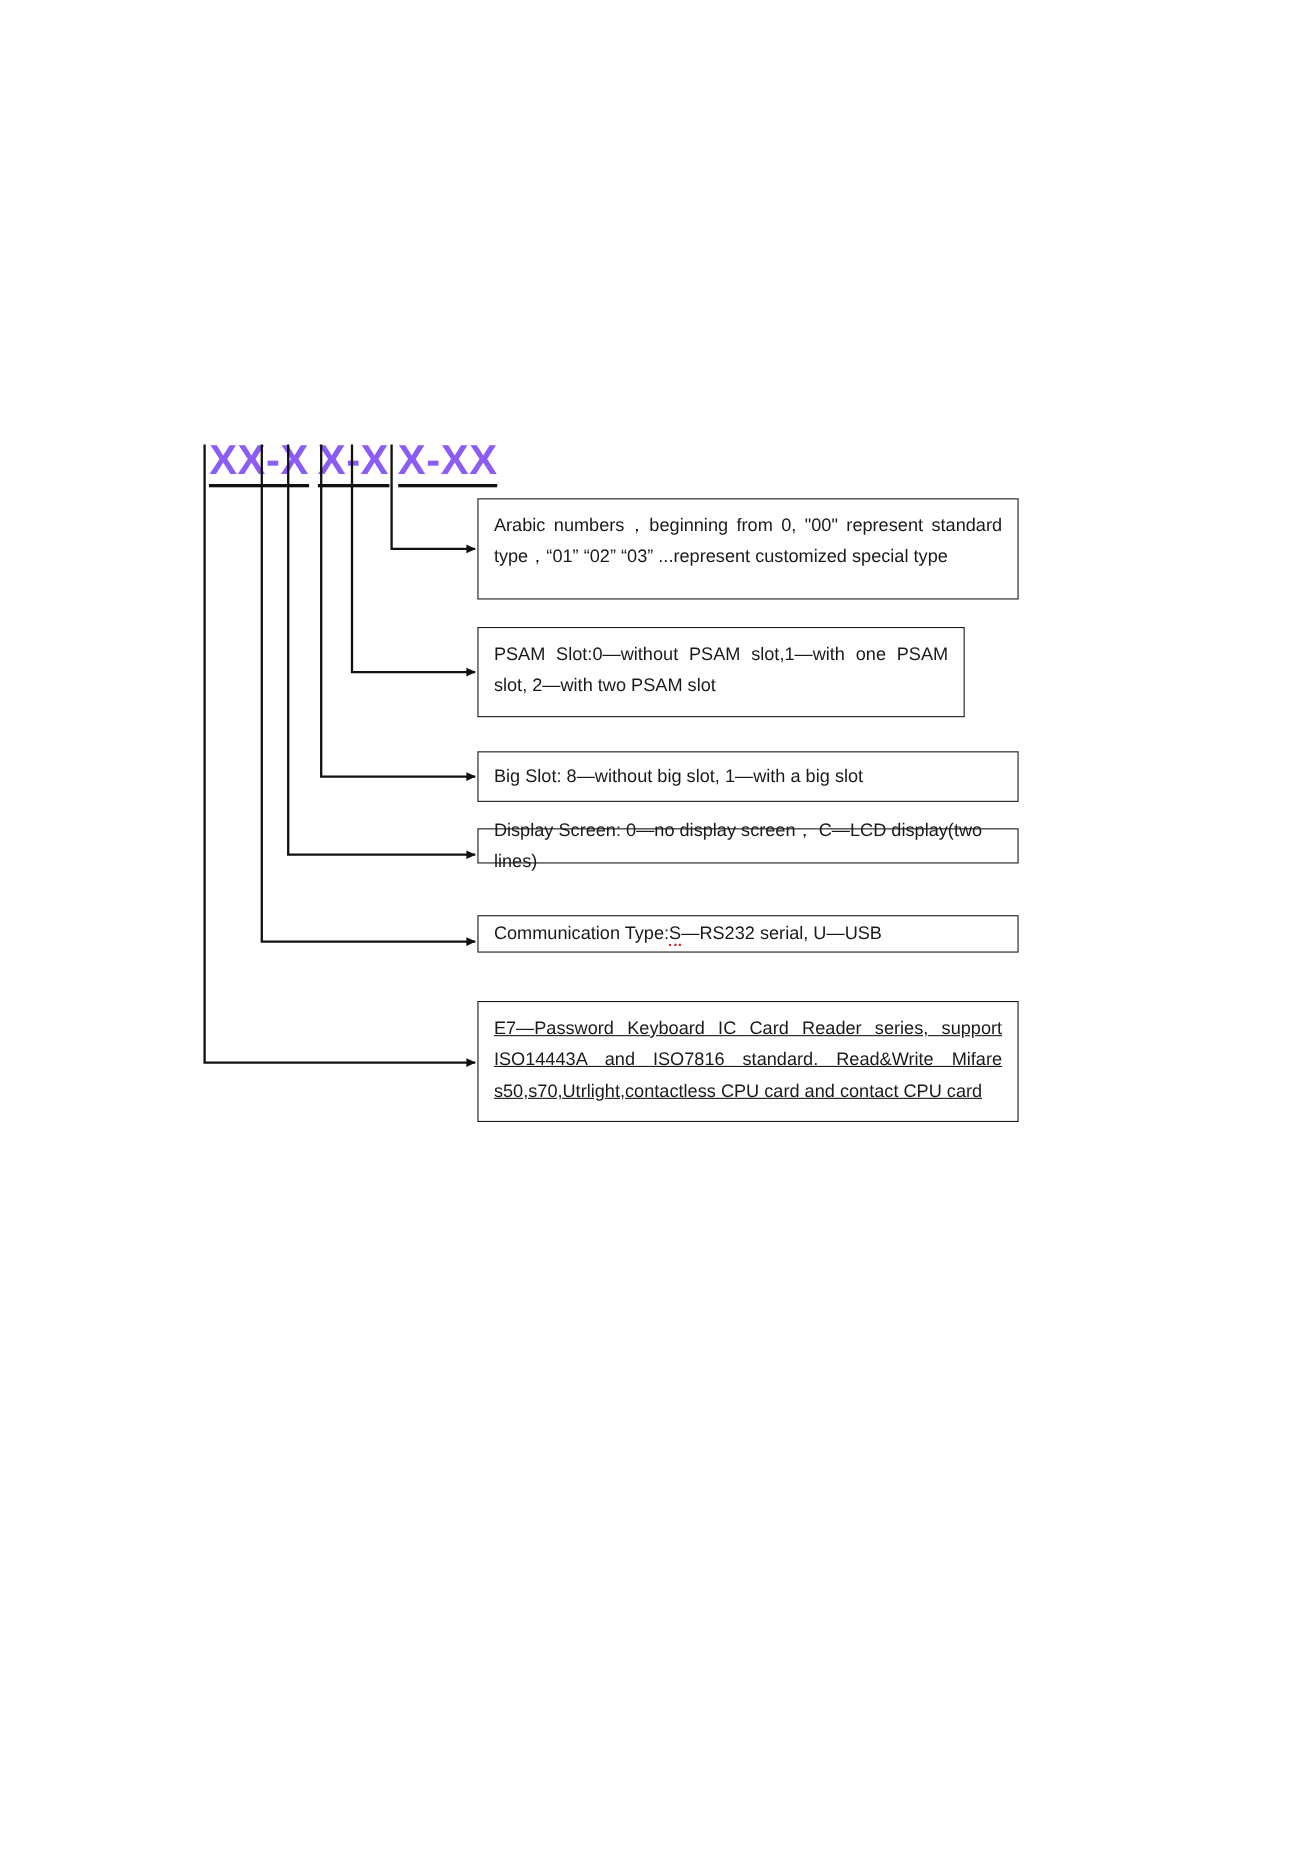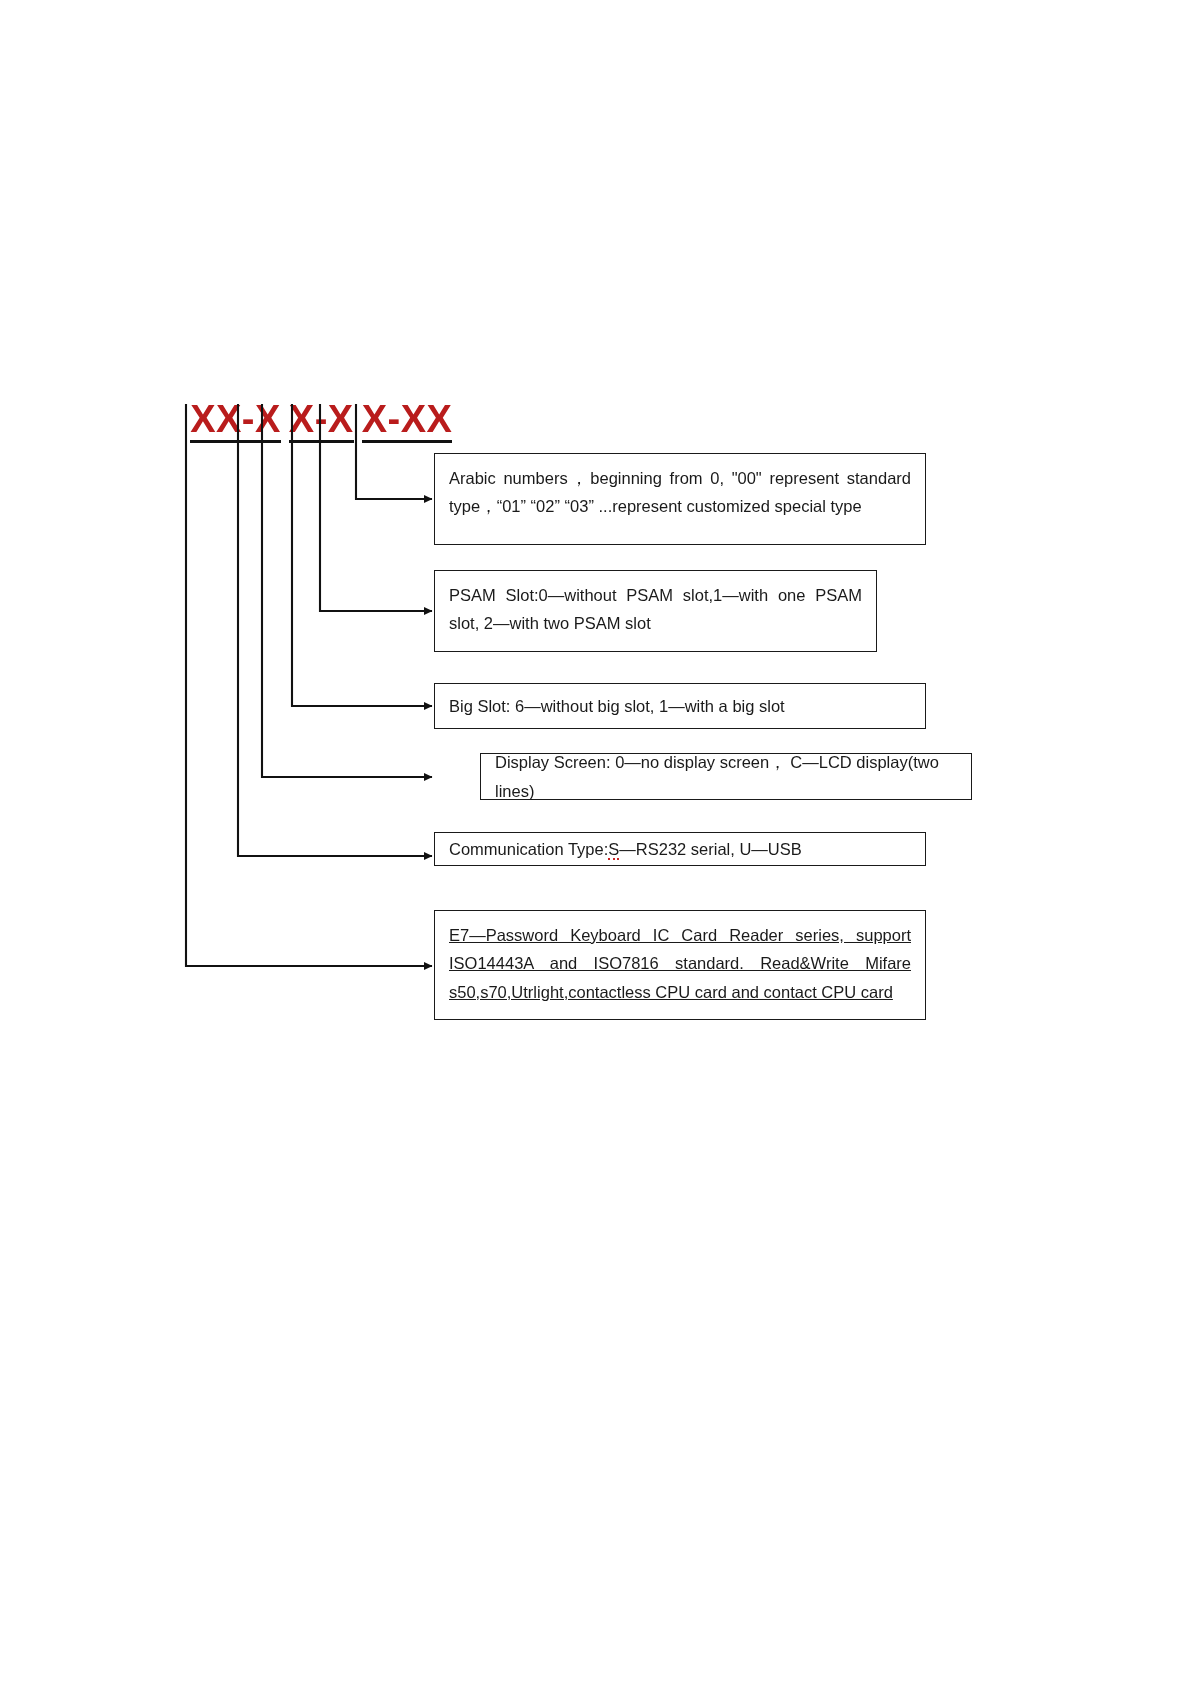--- a/index.html
+++ b/index.html
@@ -19,21 +19,21 @@
   
   #model-code {
     position: absolute;
     left: 168px;
     top: 362px;
     font-size: 38px;
     font-weight: bold;
     letter-spacing: 0.5px;
     line-height: 1;
     white-space: pre;
-    color: #b91c1c;
+    color: #8b5cf6;
   }
   #model-code .seg {
     display: inline-block;
     border-bottom: 3px solid #111111;
     padding-bottom: 2px;
   }
   #model-code .gap {
     display: inline-block;
     width: 8px;
   }
@@ -72,21 +72,21 @@
     margin: 0;
   }
   .spell {
     border-bottom: 2px dotted #cc2222;
   }
 
   
   #box-arabic      { left: 434px; top: 453px;  width: 492px; height: 92px; }
   #box-psam        { left: 434px; top: 570px;  width: 443px; height: 82px; }
   #box-bigslot     { left: 434px; top: 683px;  width: 492px; height: 46px; }
-  #box-display     { left: 434px; top: 753px;  width: 492px; height: 47px; margin-left: 46px; }
+  #box-display     { left: 434px; top: 753px;  width: 492px; height: 32px; }
   #box-comm        { left: 434px; top: 832px;  width: 492px; height: 34px; }
   #box-e7          { left: 434px; top: 910px;  width: 492px; height: 110px; text-decoration: underline; }
 </style>
 </head>
 <body>
 
 <div id="model-code">
   <span class="seg">XX-X</span><span class="gap"></span><span class="seg">X-X</span><span class="gap"></span><span class="seg">X-XX</span>
 </div>
 
@@ -114,21 +114,21 @@
 
 <div class="desc-box" id="box-arabic">
   <p>Arabic numbers，beginning from 0, "00" represent standard type，“01” “02” “03” ...represent customized special type</p>
 </div>
 
 <div class="desc-box" id="box-psam">
   <p>PSAM Slot:0—without PSAM slot,1—with one PSAM slot, 2—with two PSAM slot</p>
 </div>
 
 <div class="desc-box nowrap-box" id="box-bigslot">
-  <p>Big Slot: 6—without big slot, 1—with a big slot</p>
+  <p>Big Slot: 8—without big slot, 1—with a big slot</p>
 </div>
 
 <div class="desc-box nowrap-box" id="box-display">
   <p>Display Screen: 0—no display screen，  C—LCD display(two lines)</p>
 </div>
 
 <div class="desc-box nowrap-box" id="box-comm">
   <p><span>Communication Type:</span><span class="spell">S</span><span>—RS232 serial, U—USB</span></p>
 </div>
 

